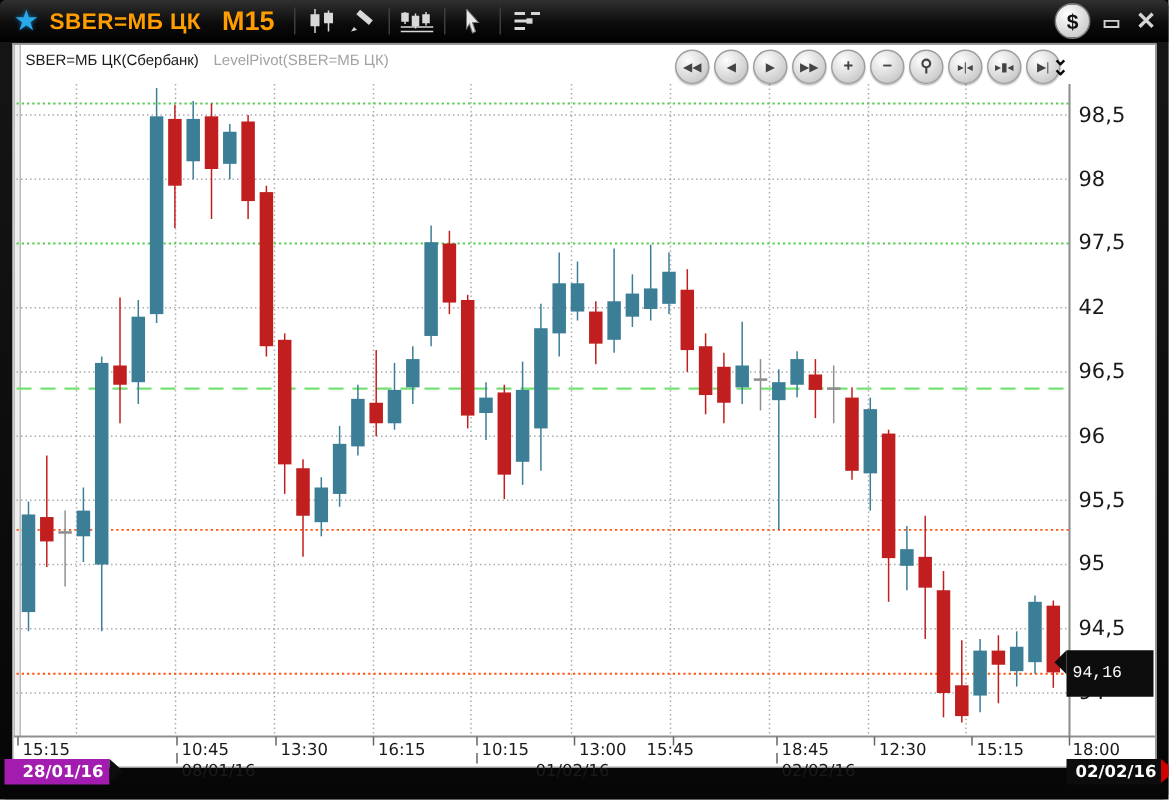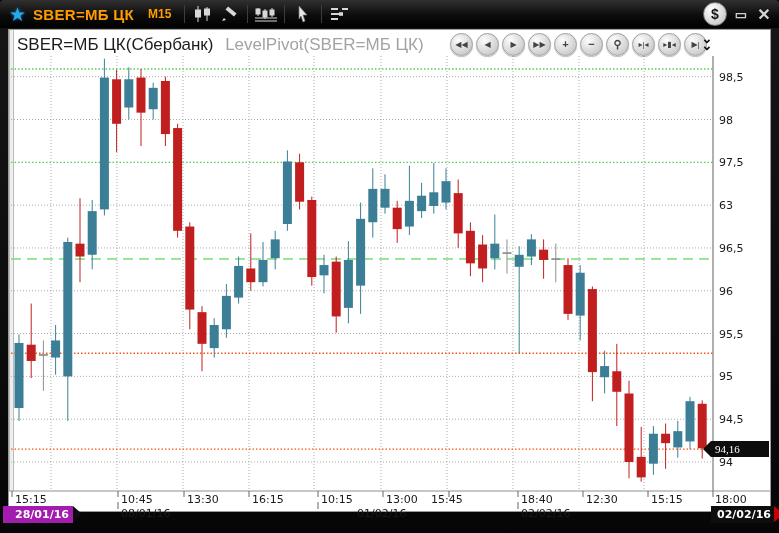--- a/index.html
+++ b/index.html
@@ -3,47 +3,47 @@
 <meta charset="utf-8">
 <style>
   html,body{margin:0;padding:0;}
   body{width:779px;height:533px;background:#050505;font-family:"Liberation Sans",sans-serif;position:relative;overflow:hidden;}
   #window{position:absolute;left:0;top:0;width:779px;height:533px;background:linear-gradient(#161616,#060606);border-radius:4px;}
 
   
   #titlebar{position:absolute;left:0;top:0;width:779px;height:28px;background:linear-gradient(#303030,#0c0c0c 55%,#000);border-radius:4px 4px 0 0;display:flex;align-items:center;}
   .star{color:#2aa9e8;font-size:19px;margin:0 7px 0 9px;text-shadow:0 0 3px #1177bb;}
   .symbol-title{color:#ff9d00;font-size:15px;font-weight:bold;letter-spacing:.3px;}
-  .tf-label{color:#ff9d00;font-size:12px;font-weight:bold;margin-left:14px;margin-right:8px;}
+  .tf-label{color:#ff9d00;font-size:18px;font-weight:bold;margin-left:14px;margin-right:8px;}
   .tb-sep{width:1px;height:18px;background:#3d3d3d;margin:0 5px;}
   .tb-icon{width:26px;height:20px;display:flex;align-items:center;justify-content:center;}
   .tb-icon svg{display:block;}
   #win-controls{position:absolute;right:6px;top:2px;display:flex;align-items:center;gap:6px;}
   .dollar-btn{width:22px;height:22px;border-radius:50%;background:radial-gradient(circle at 35% 30%,#fff,#bdbdbd);color:#111;font-weight:bold;font-size:14px;display:flex;align-items:center;justify-content:center;border:1px solid #777;}
   .min-btn{color:#cfcfcf;font-size:13px;font-weight:bold;width:16px;text-align:center;}
   .close-btn{color:#d4d4d4;font-size:16px;font-weight:bold;width:18px;text-align:center;}
 
   
   #chart{position:absolute;left:8px;top:29px;width:763px;height:483px;background:#ffffff;border:1px solid #9a9a9a;box-sizing:border-box;}
   #left-gutter{position:absolute;left:0;top:0;width:3px;height:461px;border-left:1px solid #bbb;border-right:1px solid #bbb;background:#eee;}
-  #chart-header{position:absolute;left:8px;top:5px;font-size:17px;white-space:nowrap;}
+  #chart-header{position:absolute;left:8px;top:5px;font-size:10px;white-space:nowrap;}
   .inst-label{color:#1c1c1c;}
   .ind-label{color:#a3a3a3;margin-left:7px;}
 
   
   #navbar{position:absolute;left:441px;top:3px;display:flex;gap:3px;}
   .nav-btn{width:21px;height:21px;border-radius:50%;background:radial-gradient(circle at 35% 30%,#fdfdfd,#cfcfcf 70%,#b5b5b5);border:1px solid #9e9e9e;color:#444;font-size:8px;display:flex;align-items:center;justify-content:center;box-shadow:0 1px 1px rgba(0,0,0,.25);user-select:none;line-height:1;}
   .nav-btn.big{font-size:11px;font-weight:bold;}
   #collapse-chevron{position:absolute;left:690px;top:5px;color:#0a0a0a;font-weight:bold;font-size:13px;line-height:7px;text-align:center;width:16px;}
 
   svg#plot{position:absolute;left:0;top:0;}
 
   
-  .ylabel{position:absolute;left:710px;transform:translateY(-50%);font-size:11px;color:#1a1a1a;font-family:"DejaVu Sans",sans-serif;}
-  #price-tag{position:absolute;left:702px;height:16px;background:#0d0d0d;color:#fff;font-size:11px;font-family:Liberation Serif, serif;display:flex;align-items:center;padding:0 6px 0 4px;min-width:48px;transform:translateY(-50%);}
+  .ylabel{position:absolute;left:710px;transform:translateY(-50%);font-size:14px;color:#1a1a1a;font-family:"DejaVu Sans",sans-serif;}
+  #price-tag{position:absolute;left:702px;height:31px;background:#0d0d0d;color:#fff;font-size:11px;font-family:Liberation Mono, monospace;display:flex;align-items:center;padding:0 6px 0 4px;min-width:48px;transform:translateY(-50%);}
   #price-tag:before{content:"";position:absolute;left:-8px;top:0;border-right:8px solid #0d0d0d;border-top:8px solid transparent;border-bottom:8px solid transparent;}
 
   
   .xlabel{position:absolute;top:463px;font-size:11px;color:#1a1a1a;font-family:"DejaVu Sans",sans-serif;white-space:nowrap;}
   .dlabel{position:absolute;top:477px;font-size:11px;color:#1a1a1a;font-family:"DejaVu Sans",sans-serif;white-space:nowrap;}
   #date-tag-left{position:absolute;left:-6px;top:476px;height:17px;background:#a21caf;color:#fff;font-size:11px;font-weight:bold;font-family:"DejaVu Sans",sans-serif;display:flex;align-items:center;padding:0 4px 0 12px;}
   #date-tag-left:after{content:"";position:absolute;right:-9px;top:0;border-left:9px solid #0d0d0d;border-top:8.5px solid transparent;border-bottom:8.5px solid transparent;}
   #date-tag-right{position:absolute;left:702px;top:476px;height:17px;background:#0d0d0d;color:#fff;font-size:11px;font-weight:bold;font-family:"DejaVu Sans",sans-serif;display:flex;align-items:center;padding:0 3px 0 6px;}
   #date-tag-right:after{content:"";position:absolute;right:-10px;top:0;border-left:10px solid #cc0000;border-top:8.5px solid transparent;border-bottom:8.5px solid transparent;}
 </style>
@@ -413,39 +413,39 @@
         <div class="nav-btn">▸|◂</div>
         <div class="nav-btn">▸▮◂</div>
         <div class="nav-btn">▶|</div>
       </div>
     <div id="collapse-chevron">⌄<br>⌄</div>
 
     <div id="ylabels">
         <div class="ylabel" style="top: 46.7px;">98,5</div>
         <div class="ylabel" style="top: 89.51px;">98</div>
         <div class="ylabel" style="top: 132.32px;">97,5</div>
-        <div class="ylabel" style="top: 175.13px;">63</div>
+        <div class="ylabel" style="top: 175.13px;">42</div>
         <div class="ylabel" style="top: 217.94px;">96,5</div>
         <div class="ylabel" style="top: 260.75px;">96</div>
         <div class="ylabel" style="top: 303.56px;">95,5</div>
         <div class="ylabel" style="top: 346.37px;">95</div>
         <div class="ylabel" style="top: 389.18px;">94,5</div>
         <div class="ylabel" style="top: 431.99px; text-align: right;">94</div>
       </div>
     <div id="price-tag" style="top: 419.291px;">94,16</div>
 
     <div id="xlabels">
         <div class="xlabel" style="left: 6px;">15:15</div>
         <div class="xlabel" style="left: 112px;">10:45</div>
         <div class="xlabel" style="left: 178px;">13:30</div>
         <div class="xlabel" style="left: 243px;">16:15</div>
         <div class="xlabel" style="left: 312px;">10:15</div>
         <div class="xlabel" style="left: 377px;">13:00</div>
         <div class="xlabel" style="left: 422px;">15:45</div>
-        <div class="xlabel" style="left: 512px;">18:40</div>
+        <div class="xlabel" style="left: 512px;">18:45</div>
         <div class="xlabel" style="left: 577px;">12:30</div>
         <div class="xlabel" style="left: 642px;">15:15</div>
         <div class="xlabel" style="left: 706px;">18:00</div>
         <div class="dlabel" style="left: 112px;">08/01/16</div>
         <div class="dlabel" style="left: 312px; margin-left: 36px;">01/02/16</div>
         <div class="dlabel" style="left: 512px;">02/02/16</div>
       </div>
     <div id="date-tag-left">28/01/16</div>
     <div id="date-tag-right">02/02/16</div>
   </div>

